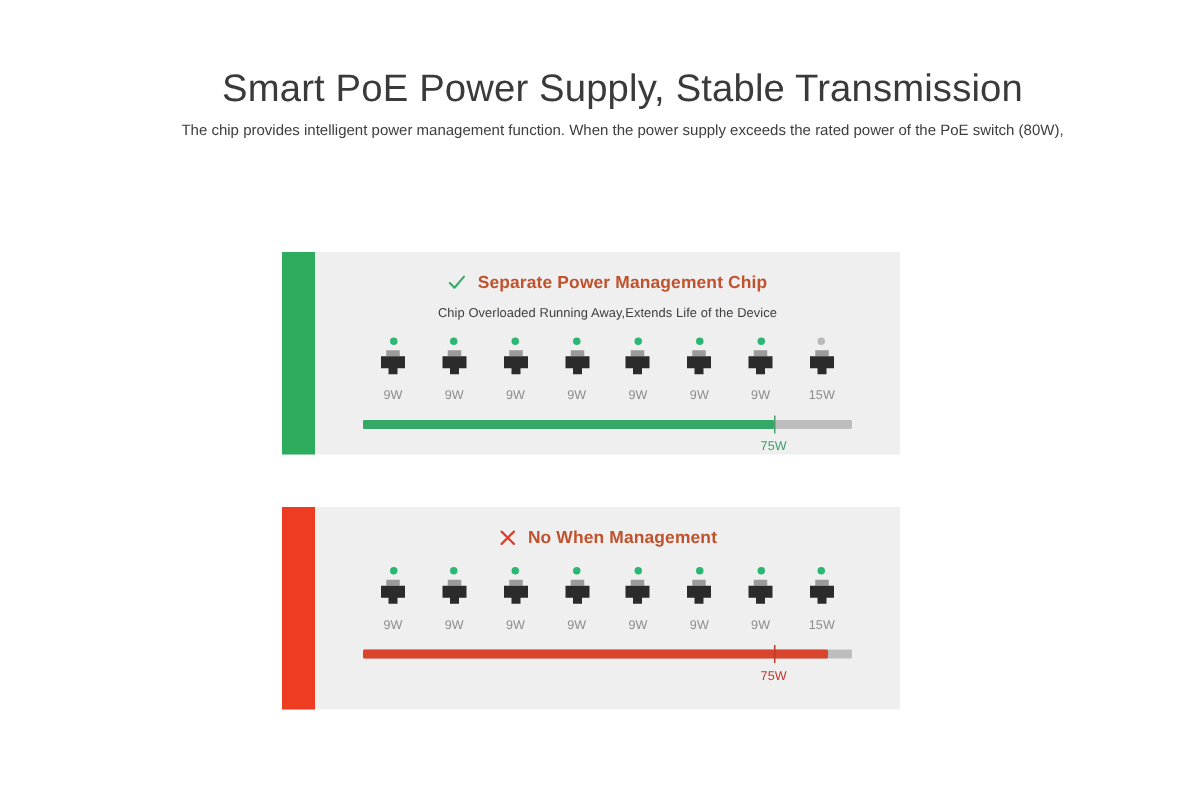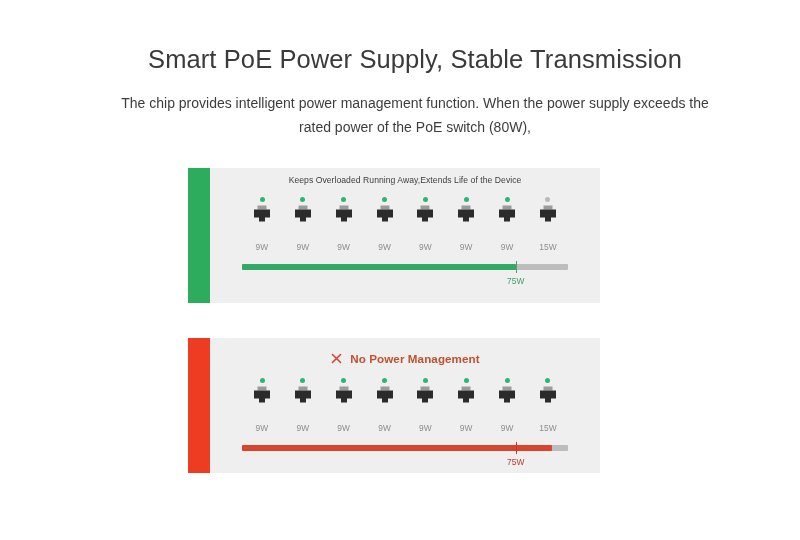--- a/index.html
+++ b/index.html
@@ -28,23 +28,23 @@
   }
   .page-title {
     font-size: 25.5px;
     font-weight: normal;
     letter-spacing: 0.1px;
     color: #3a3a3a;
     margin: 0;
     line-height: 1.2;
   }
   .page-desc {
-    margin: 16px auto 0 auto;
+    margin: 4px auto 0 auto;
     width: 614px;
-    font-size: 14px;
+    font-size: 10px;
     line-height: 1.72;
     color: #3d3d3d;
     text-align: center;
   }
   .page-desc .line {
     display: block;
   }
 
   
   .panels {
@@ -130,21 +130,21 @@
   .led-off { background: #b9b9b9; }
   .port-icon {
     margin: 0 auto;
     width: 22px;
     height: 22px;
   }
   .port-icon svg { display: block; }
   .port-label {
     font-size: 8.4px;
     color: #8d8d8d;
-    margin-top: 16px;
+    margin-top: 4px;
     letter-spacing: 0.1px;
   }
 
   
   .bar-wrap {
     position: relative;
     width: 326px;
     margin: 12px auto 0 auto;
     height: 30px;
   }
@@ -195,21 +195,29 @@
     <h1 class="page-title">Smart PoE Power Supply, Stable Transmission</h1>
     <p class="page-desc">
       <span class="line">The chip provides intelligent power management function. When the power supply exceeds the rated power of the PoE switch (80W),</span>
     </p>
   </div>
 
   <div class="panels">
       <div class="panel">
         <div class="accent-bar accent-green"></div>
         <div class="panel-body">
-          <div class="panel-subtitle">Keeps Overloaded Running Away,Extends Life of the Device</div>
+          <div class="panel-heading">
+            <span class="status-icon">
+              <svg viewBox="0 0 14 14" width="13" height="13">
+                <path d="M2 7.2 L5.4 10.6 L12.2 2.6" fill="none" stroke="#39a96b" stroke-width="1.5" stroke-linecap="round" stroke-linejoin="round"></path>
+              </svg>
+            </span>
+            <span class="panel-title">Separate Power Management Chip</span>
+          </div>
+          <div class="panel-subtitle">Chip Overloaded Running Away,Extends Life of the Device</div>
           <div class="ports-row">
             <div class="port">
               <div class="port-led led-on"></div>
               <div class="port-icon">
                 <svg viewBox="0 0 22 22" width="22" height="22">
                   <rect x="6.5" y="1.5" width="9" height="4" fill="#9b9b9b"></rect>
                   <path d="M3 5.5 H19 V13.5 H14 V17.5 H8 V13.5 H3 Z" fill="#2b2b2b"></path>
                 </svg>
               </div>
               <div class="port-label">9W</div>
@@ -295,21 +303,21 @@
       </div>
       <div class="panel">
         <div class="accent-bar accent-red"></div>
         <div class="panel-body">
           <div class="panel-heading">
             <span class="status-icon">
               <svg viewBox="0 0 14 14" width="13" height="13">
                 <path d="M2.6 2.6 L11.4 11.4 M11.4 2.6 L2.6 11.4" fill="none" stroke="#e03a2a" stroke-width="1.6" stroke-linecap="round"></path>
               </svg>
             </span>
-            <span class="panel-title">No Power Management</span>
+            <span class="panel-title">No When Management</span>
           </div>
           <div class="ports-row">
             <div class="port">
               <div class="port-led led-on"></div>
               <div class="port-icon">
                 <svg viewBox="0 0 22 22" width="22" height="22">
                   <rect x="6.5" y="1.5" width="9" height="4" fill="#9b9b9b"></rect>
                   <path d="M3 5.5 H19 V13.5 H14 V17.5 H8 V13.5 H3 Z" fill="#2b2b2b"></path>
                 </svg>
               </div>

